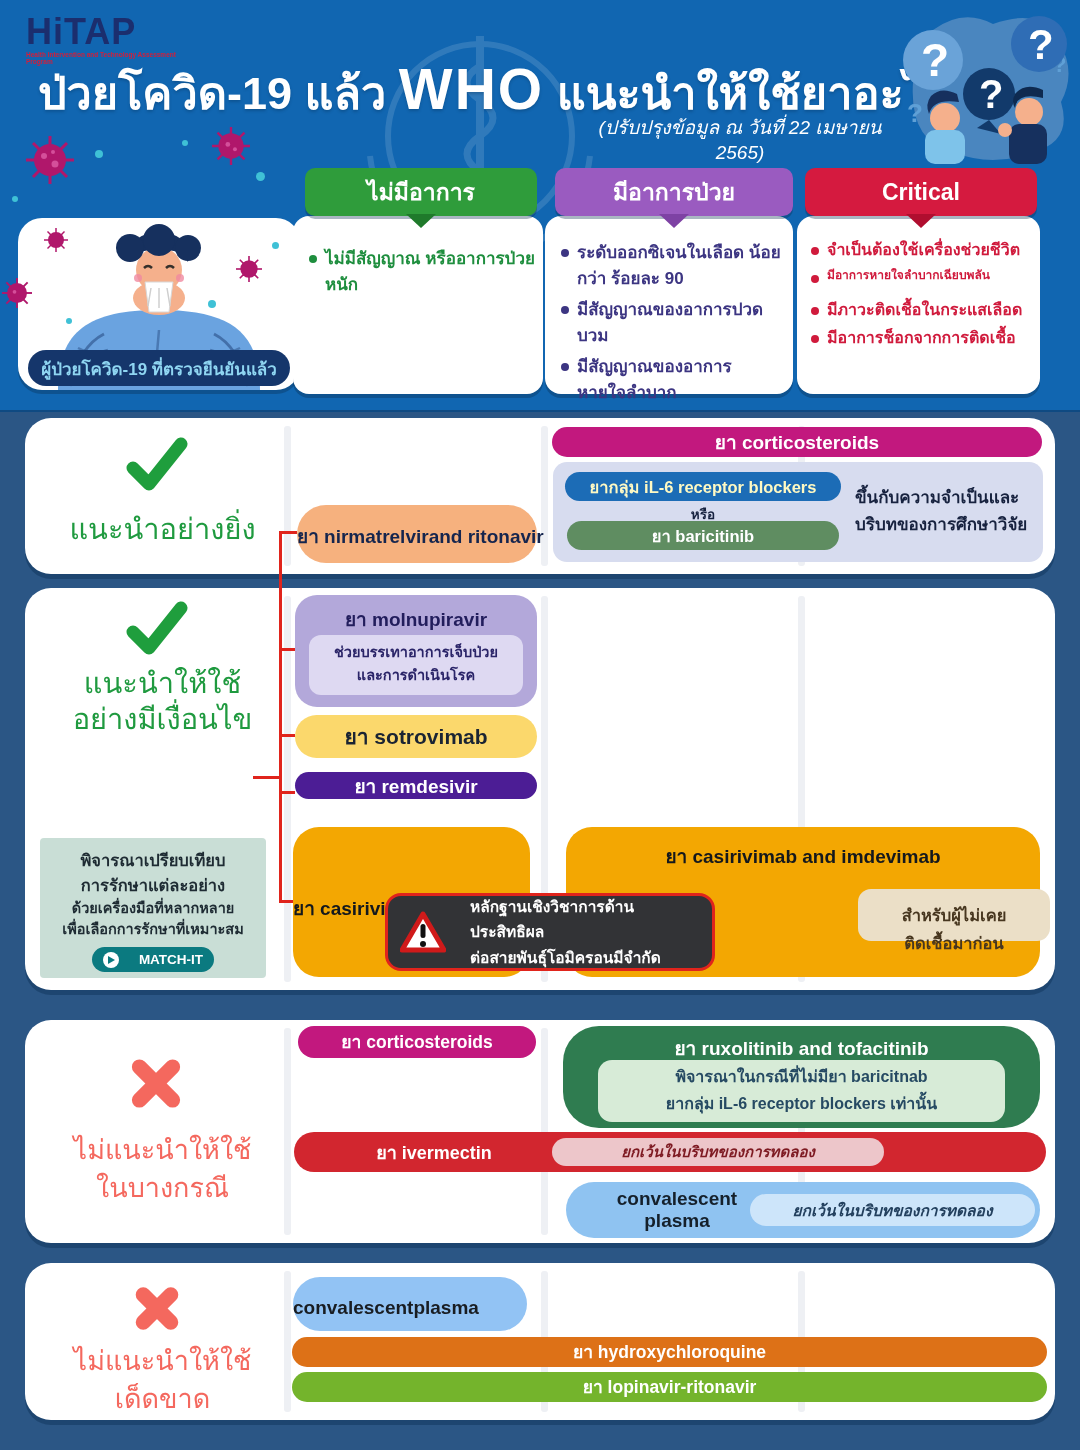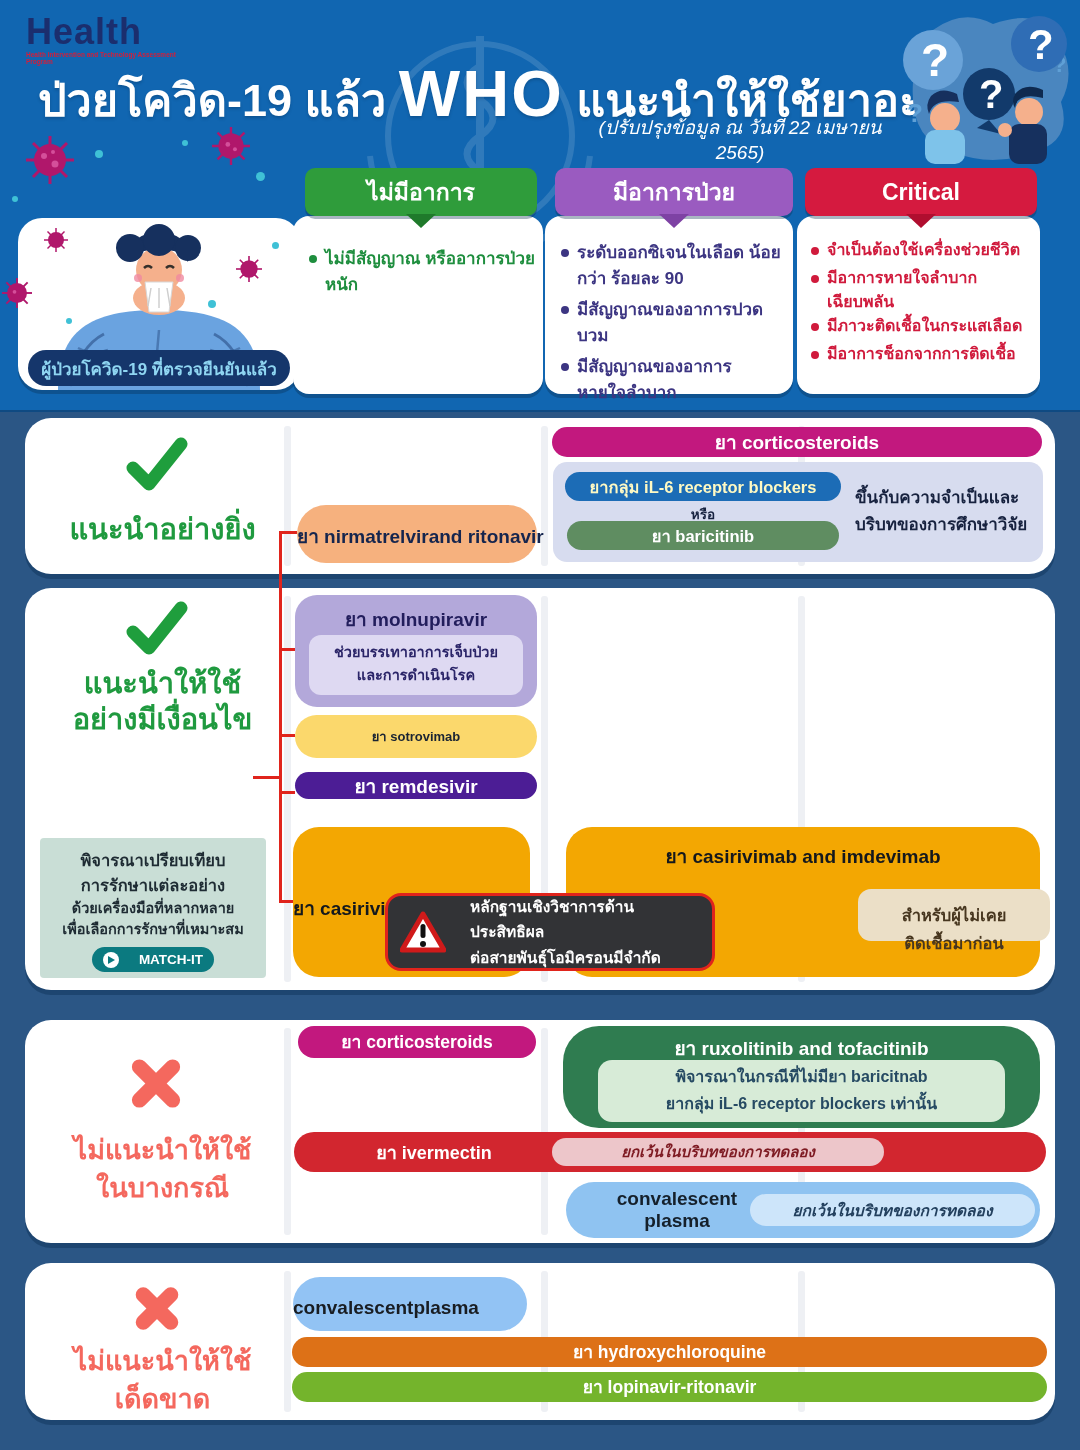--- a/index.html
+++ b/index.html
@@ -8,40 +8,40 @@
     background:#2b5685;
     font-family:"Liberation Sans","DejaVu Sans",sans-serif;
   }
   
   #band-top{position:absolute;left:0;top:0;width:1080px;height:410px;background:#1166b1;border-bottom:2px solid #0f4a82;z-index:0;}
   #logo{position:absolute;left:26px;top:14px;z-index:4;line-height:1;}
   #logo .big{font-size:36px;font-weight:800;color:#1b2e6e;letter-spacing:1px;}
   #logo .sub{font-size:6.5px;color:#d21f3c;font-weight:700;margin-top:2px;width:160px;}
   #who-watermark{position:absolute;left:330px;top:6px;z-index:1;opacity:.13;}
   #main-title{position:absolute;left:38px;top:56px;width:860px;z-index:4;color:#fff;font-weight:800;font-size:45px;white-space:nowrap;text-shadow:0 2px 3px rgba(0,30,60,.25);}
-  #main-title .who{font-size:65px;font-weight:900;letter-spacing:2px;}
+  #main-title .who{font-size:57px;font-weight:900;letter-spacing:2px;}
   #subtitle{position:absolute;left:580px;top:112px;width:320px;z-index:4;color:#fff;font-style:italic;font-size:19px;text-align:center;}
   
   #talk-illustration{position:absolute;left:893px;top:2px;width:184px;height:162px;z-index:4;}
   
   .cat-header{position:absolute;z-index:10;height:48px;border-radius:10px;display:flex;align-items:center;justify-content:center;color:#fff;font-weight:800;font-size:23px;box-shadow:0 3px 0 rgba(10,45,80,.35);}
   .cat-tri{position:absolute;z-index:11;width:0;height:0;border-left:15px solid transparent;border-right:15px solid transparent;border-top:14px solid #000;}
   .cat-body{position:absolute;z-index:9;background:#fff;border-radius:16px;box-shadow:0 4px 0 rgba(10,45,80,.35);padding:30px 8px 0 16px;box-sizing:border-box;}
   .cat-body ul{margin:0;padding:0;list-style:none;}
   .cat-body li{display:flex;gap:8px;font-weight:700;font-size:17px;line-height:1.5;margin-bottom:10px;}
   .cat-body li .dot{flex:0 0 auto;width:8px;height:8px;border-radius:50%;margin-top:9px;}
   
   #patient-card{position:absolute;left:18px;top:218px;width:282px;height:172px;background:#fff;border-radius:24px;z-index:8;box-shadow:0 4px 0 rgba(10,45,80,.35);}
   #patient-label{position:absolute;left:28px;top:350px;width:262px;height:36px;background:#15366b;border-radius:18px;z-index:12;display:flex;align-items:center;justify-content:center;color:#8fd6f2;font-weight:800;font-size:17px;white-space:nowrap;}
   .virus{position:absolute;z-index:13;}
   .dot-teal{position:absolute;border-radius:50%;background:#3fc1d6;z-index:13;}
   
   .panel{position:absolute;left:25px;width:1030px;background:#fff;border-radius:26px;z-index:10;box-shadow:0 5px 0 rgba(10,45,80,.4);}
   .vdiv{position:absolute;top:8px;bottom:8px;width:7px;background:#eef0f4;border-radius:3px;}
-  .sec-label{position:absolute;left:10px;width:255px;text-align:center;font-weight:700;color:#1f9a3f;font-size:29px;white-space:nowrap;}
+  .sec-label{position:absolute;left:10px;width:255px;text-align:center;font-weight:400;color:#1f9a3f;font-size:29px;white-space:nowrap;}
   .sec-label.red{color:#f4685e;font-size:27px;}
   
   .pill{position:absolute;display:flex;align-items:center;justify-content:center;font-weight:800;white-space:nowrap;box-sizing:border-box;}
   .pill.col{flex-direction:row;justify-content:flex-start;}
   
   .rline{position:absolute;background:#e0241c;z-index:30;}
   
   #warning-box{position:absolute;z-index:40;background:#323336;border:3px solid #e0241c;border-radius:16px;display:flex;align-items:center;gap:24px;padding:0 10px 0 12px;box-sizing:border-box;color:#fff;font-weight:700;font-size:15.5px;line-height:1.65;}
   
   #match-btn{display:flex;align-items:center;gap:20px;justify-content:center;background:#0b7a80;color:#fff;font-weight:800;font-size:13.5px;border-radius:13px;width:122px;height:25px;margin:6px auto 0;cursor:pointer;border:none;}
@@ -61,21 +61,21 @@
 
   <svg id="who-watermark" width="300" height="300" viewBox="0 0 300 300">
     <circle cx="150" cy="130" r="92" fill="none" stroke="#fff" stroke-width="6"></circle>
     <line x1="150" y1="30" x2="150" y2="235" stroke="#fff" stroke-width="8"></line>
     <path d="M150 60 q-26 16 0 34 q26 18 0 36 q-26 18 0 36 q26 18 0 34" fill="none" stroke="#fff" stroke-width="7"></path>
     <path d="M40 150 q10 85 110 110 q100 -25 110 -110" fill="none" stroke="#fff" stroke-width="6"></path>
     <path d="M55 185 q20 60 95 78 M245 185 q-20 60 -95 78" fill="none" stroke="#fff" stroke-width="4"></path>
   </svg>
 
   <div id="logo">
-    <div class="big">Health</div>
+    <div class="big">HiTAP</div>
     <div class="sub">Health Intervention and Technology Assessment Program</div>
   </div>
 
   <div id="main-title"><span>ป่วยโควิด-19 แล้ว </span><span class="who">WHO</span><span> แนะนำให้ใช้ยาอะไรบ้าง</span></div>
   <div id="subtitle">(ปรับปรุงข้อมูล ณ วันที่ 22 เมษายน 2565)</div>
 
   <svg id="talk-illustration" viewBox="0 0 184 162">
     <path d="M20 80 Q6 40 40 28 Q70 6 100 22 Q150 4 166 40 Q184 70 168 100 Q180 140 140 150 Q100 166 60 150 Q16 140 20 80 Z" fill="#4a86bf"></path>
     <text x="14" y="120" font-size="26" font-weight="bold" fill="#5fa0d6">?</text>
     <text x="160" y="70" font-size="22" font-weight="bold" fill="#5fa0d6">?</text>
@@ -211,21 +211,21 @@
   </div>
 
   <div class="cat-header" style="left:805px;top:168px;width:232px;background:#d51a3f">Critical</div>
   <div class="cat-tri" style="left:906px;top:214px;border-top-color:#b00e2f"></div>
   <div class="cat-body" style="left:797px;top:216px;width:243px;height:178px;padding-top:22px;padding-left:14px">
     <ul>
       <li style="color:#d01a3c;font-size:16px;margin-bottom:4px">
           <span class="dot" style="background:#d01a3c"></span>
           <span>จำเป็นต้องใช้เครื่องช่วยชีวิต</span>
         </li>
-      <li style="color:#d01a3c;font-size:16px;margin-bottom:0">
+      <li style="color:#d01a3c;font-size:12px;margin-bottom:14px">
           <span class="dot" style="background:#d01a3c"></span>
           <span>มีอาการหายใจลำบากเฉียบพลัน</span>
         </li>
       <li style="color:#d01a3c;font-size:16px;margin-bottom:4px">
           <span class="dot" style="background:#d01a3c"></span>
           <span>มีภาวะติดเชื้อในกระแสเลือด</span>
         </li>
       <li style="color:#d01a3c;font-size:16px">
           <span class="dot" style="background:#d01a3c"></span>
           <span>มีอาการช็อกจากการติดเชื้อ</span>
@@ -293,21 +293,21 @@
     </div>
 
     <div style="position:absolute;left:270px;top:7px;width:242px;height:112px;border-radius:22px;background:#b3a8da">
       <div style="text-align:center;margin-top:9px;font-weight:800;font-size:19px;color:#221d5c">ยา molnupiravir</div>
       <div style="position:absolute;left:14px;top:40px;width:214px;height:60px;border-radius:12px;background:#ded9f2;text-align:center;font-weight:700;font-size:14.5px;color:#2a2468;line-height:1.6;padding-top:6px;box-sizing:border-box">
         <div>ช่วยบรรเทาอาการเจ็บป่วย</div>
         <div>และการดำเนินโรค</div>
       </div>
     </div>
 
-    <div class="pill" style="left:270px;top:127px;width:242px;height:43px;border-radius:22px;background:#fbd86c;color:#1a2433;font-size:13px">ยา sotrovimab</div>
+    <div class="pill" style="left:270px;top:127px;width:242px;height:43px;border-radius:22px;background:#fbd86c;color:#1a2433;font-size:21px">ยา sotrovimab</div>
     <div class="pill" style="left:270px;top:184px;width:242px;height:27px;border-radius:22px;background:#4c1d95;color:#fff;font-size:19px">ยา remdesivir</div>
 
     <div class="pill col" style="left:268px;top:239px;width:237px;height:150px;border-radius:26px;background:#f3a702;color:#14181d;font-size:19px;line-height:1.25;padding-top:14px">
       <span>ยา casirivimab and</span>
       <span>imdevimab</span>
     </div>
 
     <div style="position:absolute;left:541px;top:239px;width:474px;height:150px;border-radius:26px;background:#f3a702">
       <div style="text-align:center;margin-top:14px;font-weight:800;font-size:19px;color:#14181d">ยา casirivimab and imdevimab</div>
       <div style="position:absolute;left:292px;top:62px;width:192px;height:52px;border-radius:13px;background:#ebdfc7;text-align:center;font-weight:700;font-size:16.5px;color:#47361f;line-height:1.7;padding-top:12px;box-sizing:border-box">

